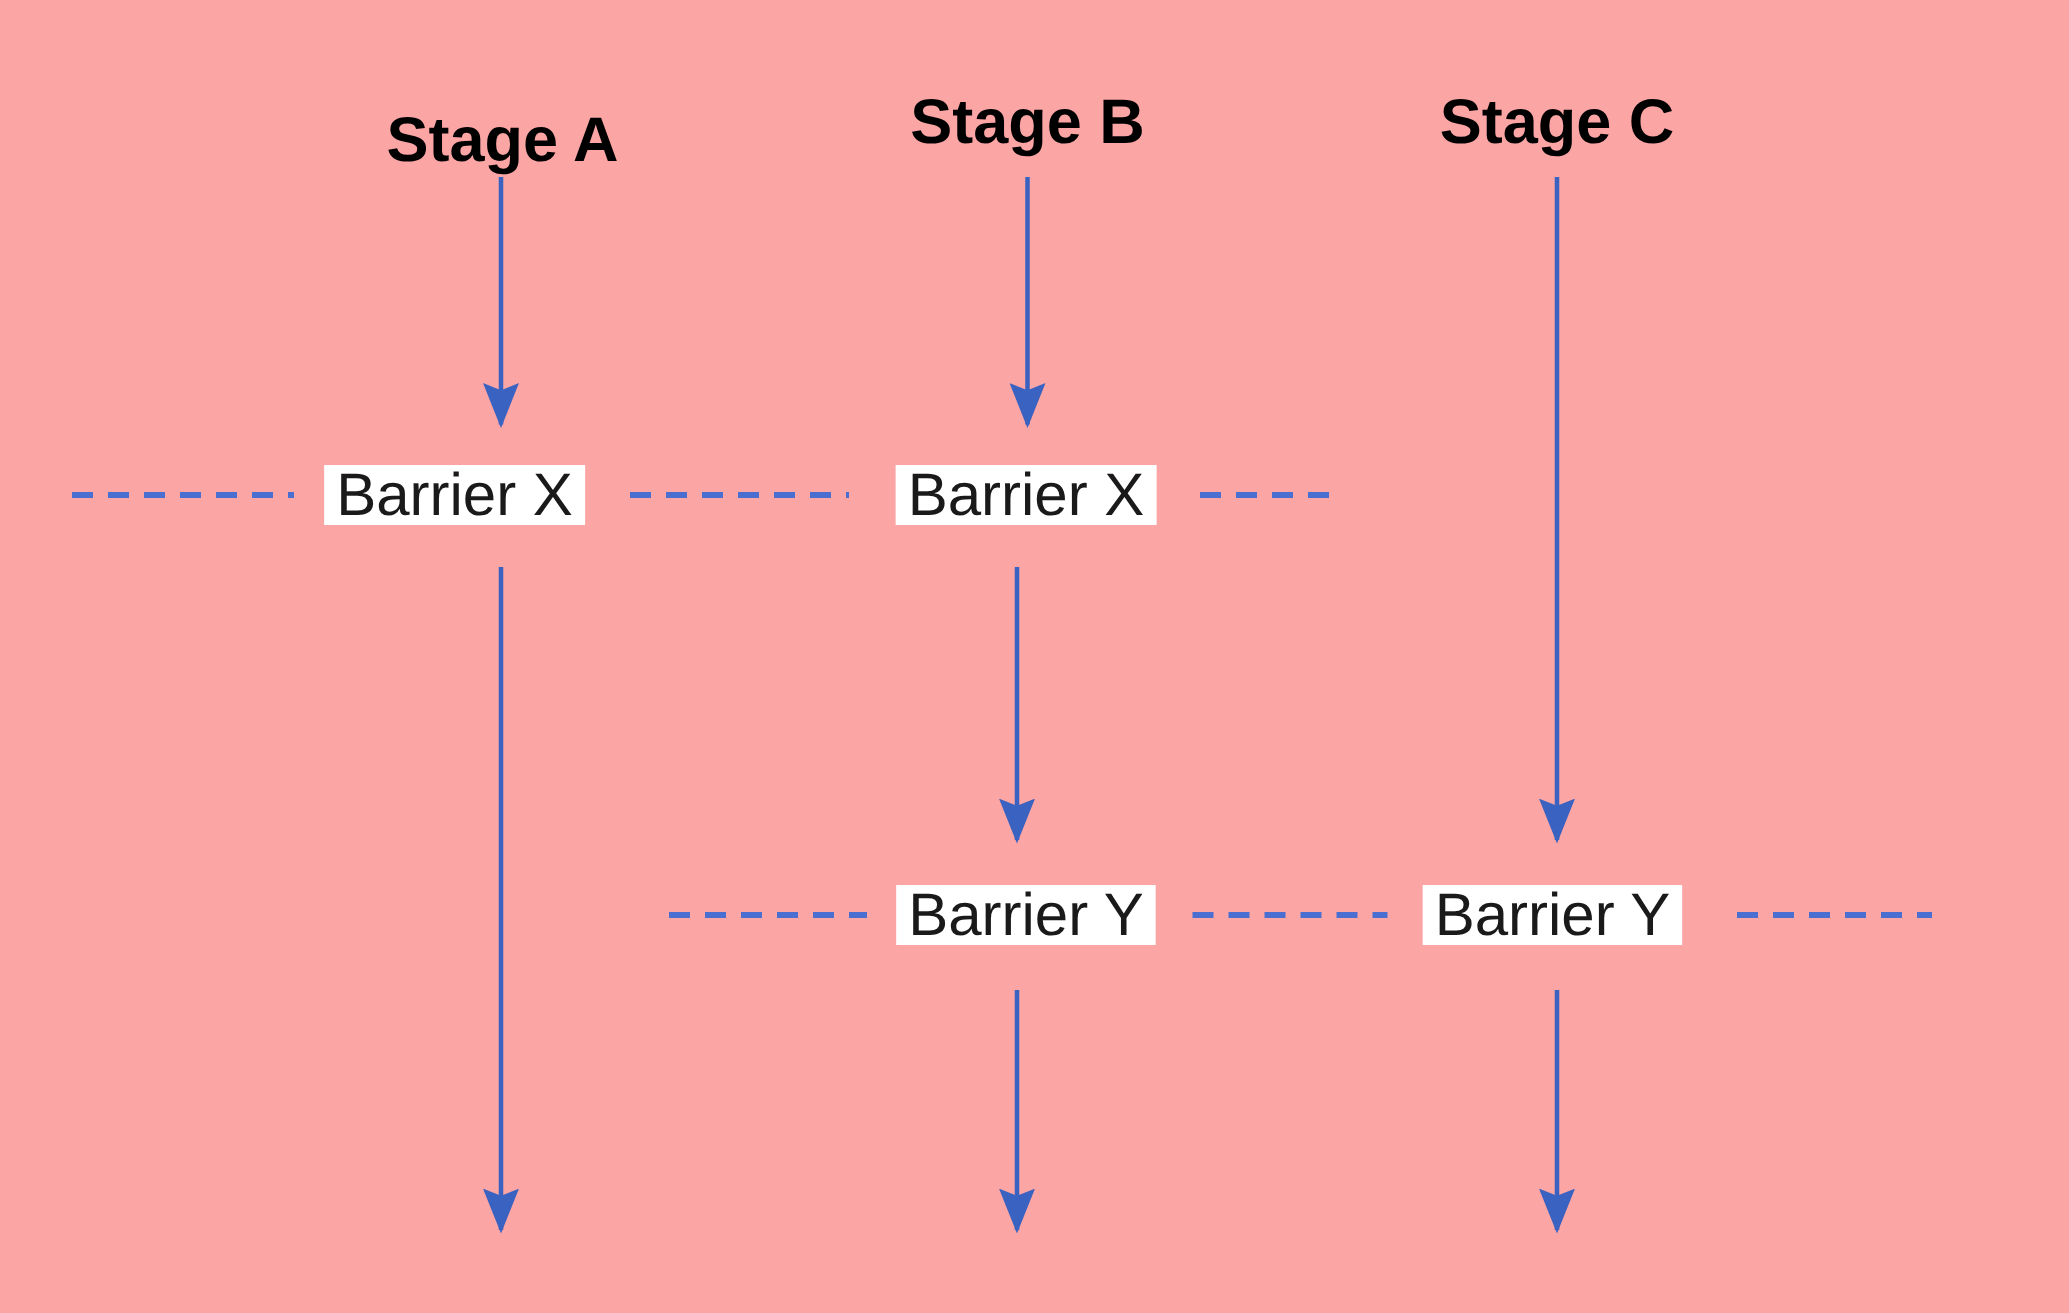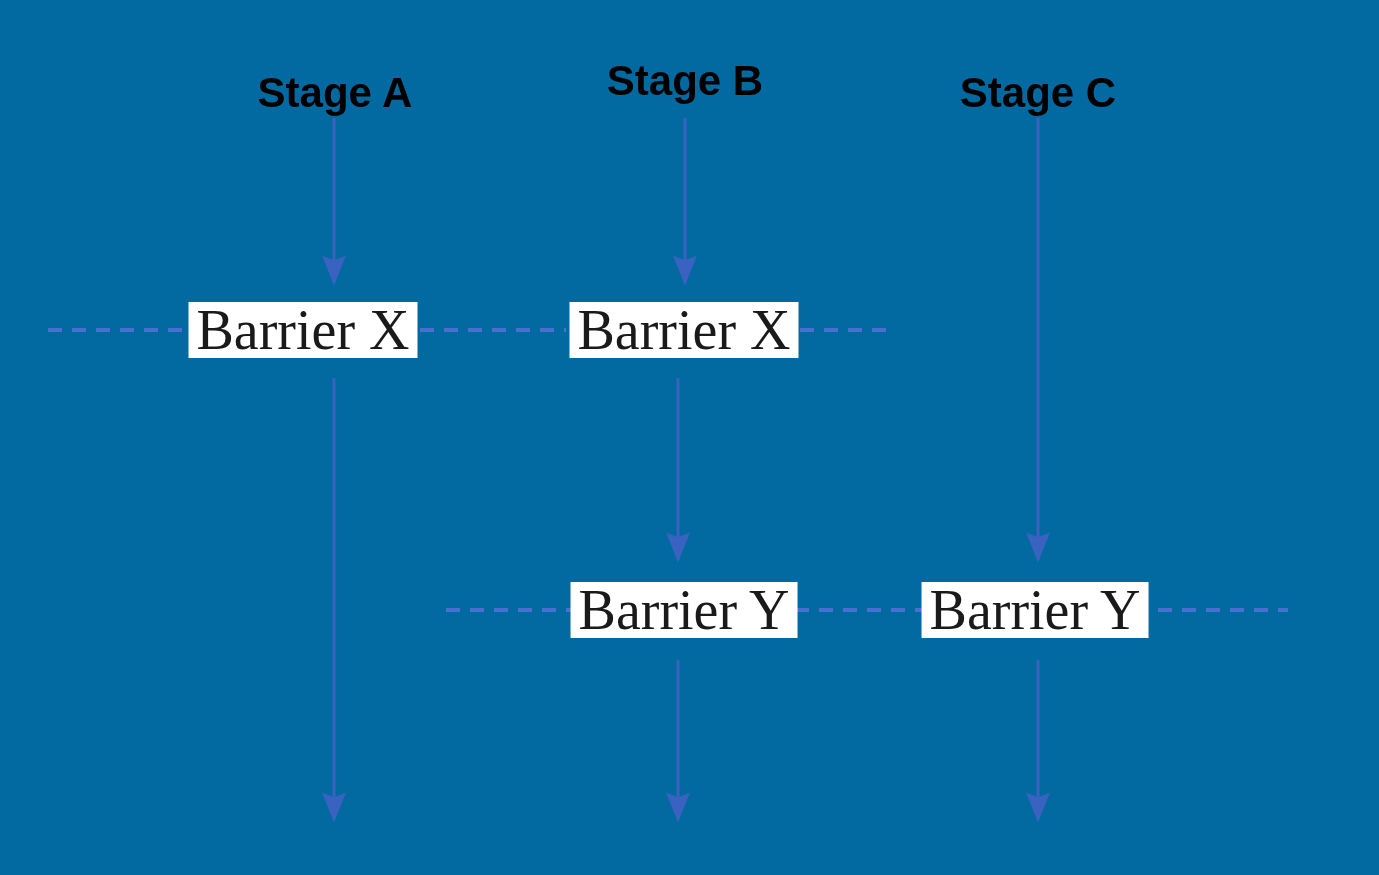--- a/index.html
+++ b/index.html
@@ -4,21 +4,21 @@
 <style>
   html, body {
     margin: 0;
     padding: 0;
     background: #ffffff;
   }
   #canvas {
     position: relative;
     width: 1379px;
     height: 875px;
-    background: #0369a1;
+    background: #fca5a5;
     overflow: hidden;
     font-family: "Liberation Sans", sans-serif;
   }
   #svg-layer {
     position: absolute;
     left: 0;
     top: 0;
     width: 1379px;
     height: 875px;
   }
@@ -28,22 +28,22 @@
     font-size: 42px;
     font-weight: bold;
     color: #000000;
     white-space: nowrap;
     transform: translateX(-50%);
     text-align: center;
     line-height: 1;
   }
   .barrier-label {
     position: absolute;
-    font-family: Liberation Serif, serif;
-    font-size: 56px;
+    font-family: Liberation Sans, sans-serif;
+    font-size: 40px;
     font-weight: normal;
     color: #1a1a1a;
     white-space: nowrap;
     transform: translate(-50%, -50%);
     line-height: 1;
     background: #ffffff;
     padding: 0 8px;
   }
 </style>
 </head>
@@ -73,21 +73,21 @@
         <line x1="800" y1="330" x2="893" y2="330" stroke="#4A6FD0" stroke-width="4" stroke-dasharray="14 10" stroke-linecap="butt"></line>
         <line x1="446" y1="610" x2="578" y2="610" stroke="#4A6FD0" stroke-width="4" stroke-dasharray="14 10" stroke-linecap="butt"></line>
         <line x1="795" y1="610" x2="925" y2="610" stroke="#4A6FD0" stroke-width="4" stroke-dasharray="14 10" stroke-linecap="butt"></line>
         <line x1="1158" y1="610" x2="1288" y2="610" stroke="#4A6FD0" stroke-width="4" stroke-dasharray="14 10" stroke-linecap="butt"></line>
       </g>
   </svg>
 
   <div id="headers-layer">
       <div class="stage-header" style="left: 335px; top: 72px; color: rgb(0, 0, 0);">Stage A</div>
       <div class="stage-header" style="left: 685px; top: 60px; color: rgb(0, 0, 0);">Stage B</div>
-      <div class="stage-header" style="left: 1038px; top: 72px; color: rgb(0, 0, 0);">Stage C</div>
+      <div class="stage-header" style="left: 1038px; top: 60px; color: rgb(0, 0, 0);">Stage C</div>
     </div>
   <div id="barriers-layer">
       <div class="barrier-label" style="left: 303px; top: 330px; color: rgb(26, 26, 26);">Barrier X</div>
       <div class="barrier-label" style="left: 684px; top: 330px; color: rgb(26, 26, 26);">Barrier X</div>
       <div class="barrier-label" style="left: 684px; top: 610px; color: rgb(26, 26, 26);">Barrier Y</div>
       <div class="barrier-label" style="left: 1035px; top: 610px; color: rgb(26, 26, 26);">Barrier Y</div>
     </div>
 
 </div>
 

